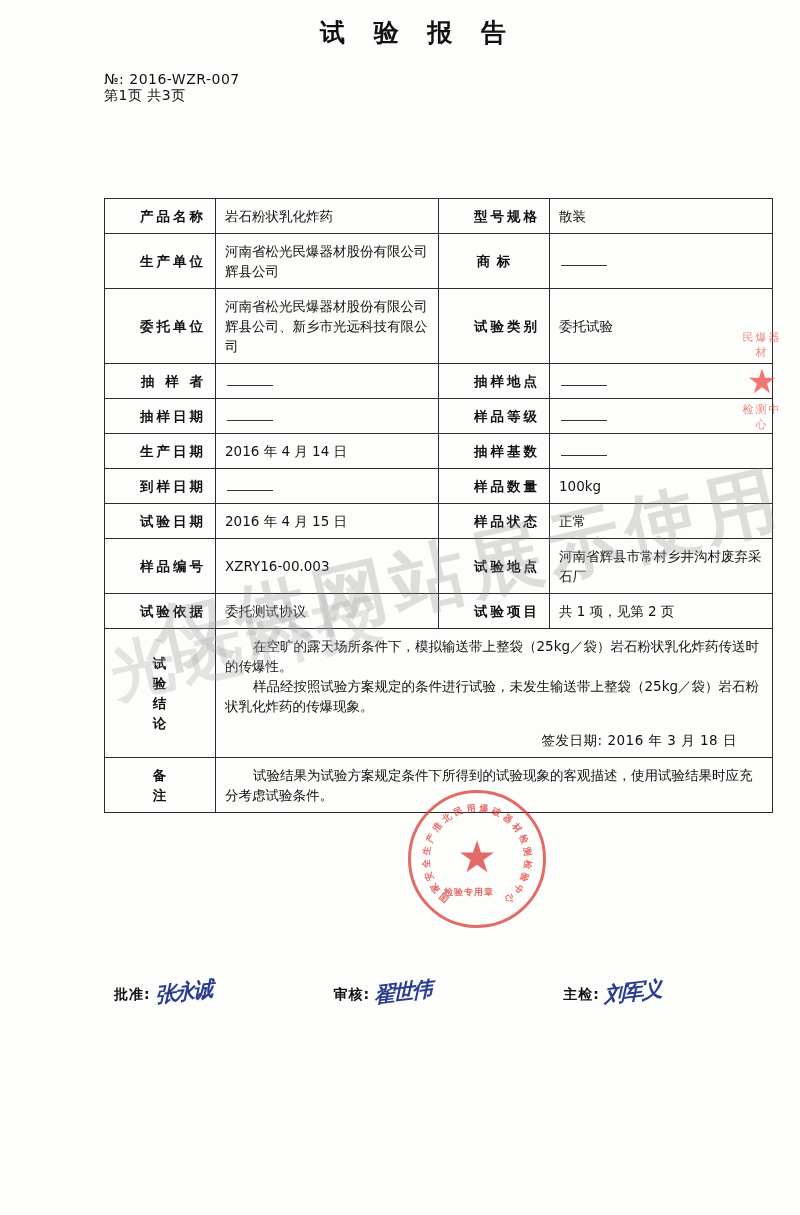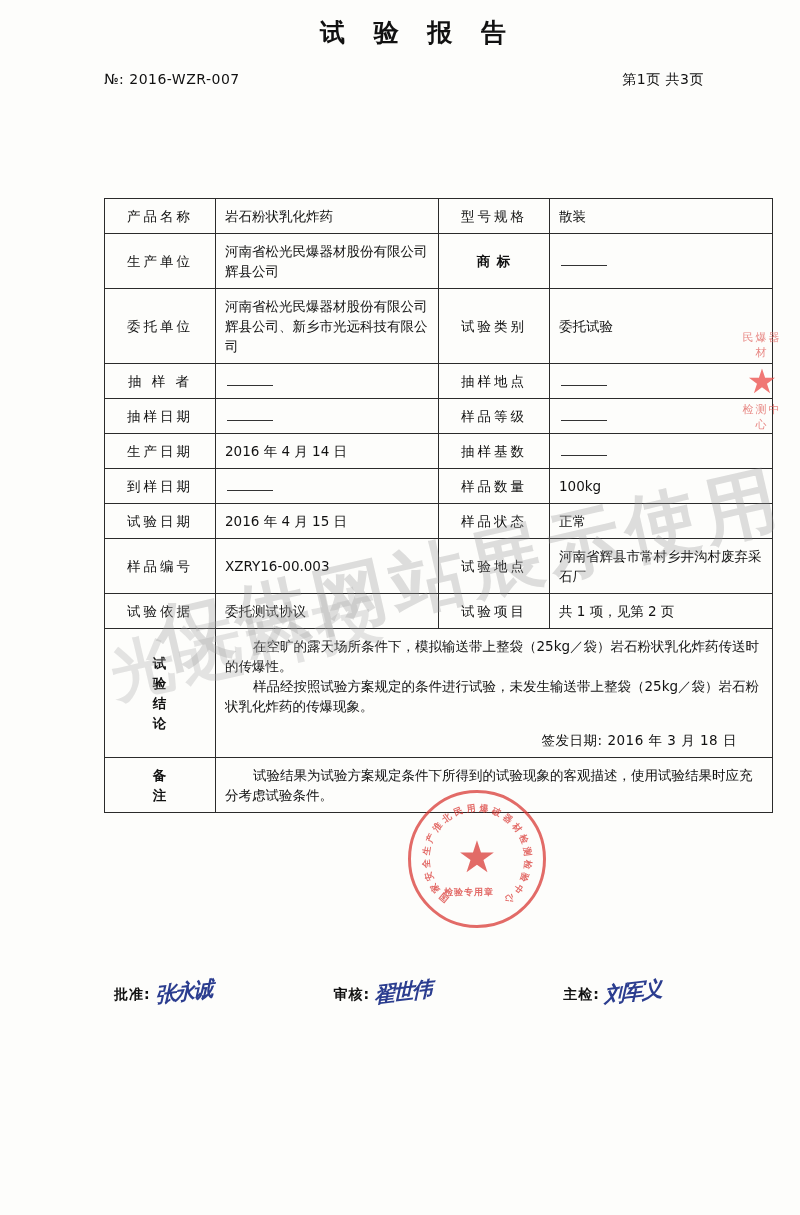--- a/index.html
+++ b/index.html
@@ -42,20 +42,21 @@
     color: #111;
     padding-left: 36px;
   }
 
   .meta-row {
     margin: 22px 96px 0 104px;
     display: flex;
     justify-content: space-between;
     font-size: 14px;
     color: #111;
+    flex-direction: column;
   }
   .meta-row .no { letter-spacing: 0.5px; }
   .meta-row .pages { letter-spacing: 0.5px; }
 
   
   table.report {
     position: absolute;
     left: 104px;
     top: 198px;
     width: 592px;
@@ -65,23 +66,23 @@
     color: #111;
   }
   table.report td {
     border: 1px solid #2b2b2b;
     padding: 7px 9px;
     vertical-align: middle;
     line-height: 20px;
   }
   td.lbl {
     width: 92px;
-    font-weight: normal;
+    font-weight: bold;
     letter-spacing: 3px;
-    text-align: center;
+    text-align: right;
     white-space: nowrap;
   }
   td.lbl2 {
     width: 92px;
     font-weight: bold;
     letter-spacing: 1px;
     text-align: center;
     white-space: nowrap;
   }
   td.val { width: 204px; }

